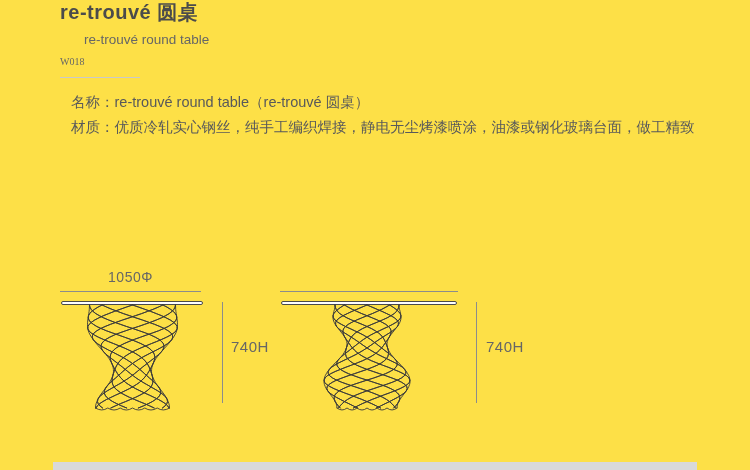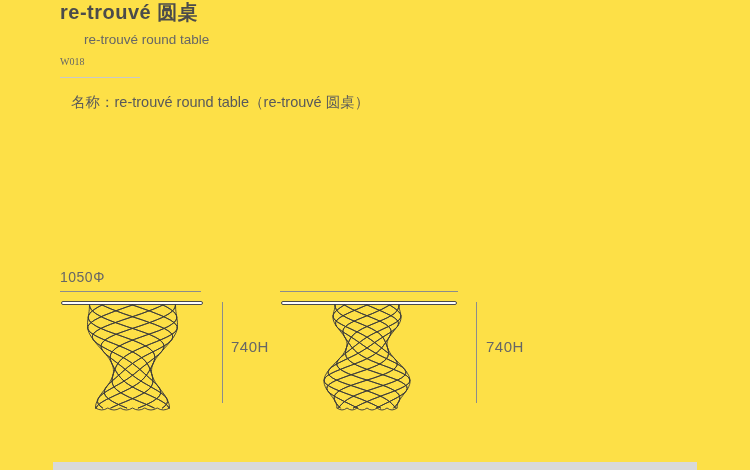--- a/index.html
+++ b/index.html
@@ -28,21 +28,21 @@
     position:absolute; left:60px; top:77px;
     width:80px; height:0; border-top:1px solid #c9c9c9;
   }
   .specs {
     position:absolute; left:60px; top:90px; width:640px;
     font-size:14.5px; color:#58595b;margin-left:11px;
   }
   .spec-line { line-height:24.5px; white-space:nowrap; }
 
   .dim-label {
-    position:absolute; top:269px; 
+    position:absolute; top:269px; text-align:center;
     font-size:14px; color:#666; letter-spacing:0.5px;
   }
   .dim-label.small { left:60px; width:141px; }
   .dim-label.large { left:280px; width:178px; }
   .dim-line-h {
     position:absolute; top:291px; height:0;
     border-top:1px solid #8c8c8c;
   }
   .dim-line-h.small { left:60px; width:141px; }
   .dim-line-h.large { left:280px; width:178px; }
@@ -75,20 +75,21 @@
 
 <div class="page">
 
   <div class="title">re-trouvé 圆桌</div>
   <div class="subtitle">re-trouvé round table</div>
   <div class="model-code">W018</div>
   <div class="divider"></div>
 
   <div class="specs">
     <div class="spec-line">名称：re-trouvé round table（re-trouvé 圆桌）</div>
+    <div class="spec-line">材质：优质冷轧实心钢丝，纯手工编织焊接，静电无尘烤漆喷涂，油漆或钢化玻璃台面，做工精致</div>
   </div>
 
   <div class="dim-label small">1050Φ</div>
   <div class="dim-line-h small"></div>
   <svg id="svg-small" class="drawing small" width="142" height="112" viewBox="0 0 142 112">
     <rect class="tabletop" x="0.5" y="0.5" width="141" height="3" rx="1.5"></rect>
   <path d="M28.5,4.0 L28.4,6.1 L28.3,8.3 L28.1,10.4 L27.8,12.6 L27.4,14.7 L27.1,16.9 L26.8,19.0 L26.6,21.2 L26.5,23.3 L26.5,25.5 L26.8,27.6 L27.3,29.8 L28.1,31.9 L29.2,34.0 L30.5,36.2 L32.0,38.3 L33.6,40.5 L35.4,42.6 L37.3,44.8 L39.2,46.9 L41.1,49.1 L43.0,51.2 L44.8,53.4 L46.5,55.5 L48.1,57.6 L49.4,59.8 L50.6,61.9 L51.5,64.1 L52.1,66.2 L52.4,68.4 L52.5,70.5 L52.3,72.7 L51.7,74.8 L50.9,77.0 L49.9,79.1 L48.7,81.3 L47.2,83.4 L45.7,85.5 L44.1,87.7 L42.5,89.8 L40.9,92.0 L39.3,94.1 L38.0,96.3 L36.8,98.4 L35.8,100.6 L35.1,102.7 L34.6,104.9 L34.5,107.0"></path>
       <path d="M114.5,4.0 L114.6,6.1 L114.7,8.3 L114.9,10.4 L115.2,12.6 L115.6,14.7 L115.9,16.9 L116.2,19.0 L116.4,21.2 L116.5,23.3 L116.5,25.5 L116.2,27.6 L115.7,29.8 L114.9,31.9 L113.8,34.0 L112.5,36.2 L111.0,38.3 L109.4,40.5 L107.6,42.6 L105.7,44.8 L103.8,46.9 L101.9,49.1 L100.0,51.2 L98.2,53.4 L96.5,55.5 L94.9,57.6 L93.6,59.8 L92.4,61.9 L91.5,64.1 L90.9,66.2 L90.6,68.4 L90.5,70.5 L90.7,72.7 L91.3,74.8 L92.1,77.0 L93.1,79.1 L94.3,81.3 L95.8,83.4 L97.3,85.5 L98.9,87.7 L100.5,89.8 L102.1,92.0 L103.7,94.1 L105.0,96.3 L106.2,98.4 L107.2,100.6 L107.9,102.7 L108.4,104.9 L108.5,107.0"></path>
       <path d="M71.5,4.0 L77.7,6.1 L83.8,8.3 L89.7,10.4 L95.3,12.6 L100.6,14.7 L105.2,16.9 L109.3,19.0 L112.5,21.2 L114.8,23.3 L116.1,25.5 L116.2,27.6 L115.1,29.8 L112.9,31.9 L109.7,34.0 L105.6,36.2 L100.9,38.3 L95.7,40.5 L90.4,42.6 L85.0,44.8 L79.9,46.9 L75.1,49.1 L70.8,51.2 L67.0,53.4 L63.8,55.5 L61.1,57.6 L59.0,59.8 L57.3,61.9 L55.9,64.1 L54.8,66.2 L53.9,68.4 L53.1,70.5 L52.4,72.7 L51.8,74.8 L51.3,77.0 L51.1,79.1 L51.2,81.3 L51.7,83.4 L52.8,85.5 L54.5,87.7 L57.0,89.8 L60.1,92.0 L64.0,94.1 L68.4,96.3 L73.3,98.4 L78.5,100.6 L83.7,102.7 L88.7,104.9 L93.2,107.0"></path>
       <path d="M71.5,4.0 L65.3,6.1 L59.2,8.3 L53.3,10.4 L47.7,12.6 L42.4,14.7 L37.8,16.9 L33.7,19.0 L30.5,21.2 L28.2,23.3 L26.9,25.5 L26.8,27.6 L27.9,29.8 L30.1,31.9 L33.3,34.0 L37.4,36.2 L42.1,38.3 L47.3,40.5 L52.6,42.6 L58.0,44.8 L63.1,46.9 L67.9,49.1 L72.2,51.2 L76.0,53.4 L79.2,55.5 L81.9,57.6 L84.0,59.8 L85.7,61.9 L87.1,64.1 L88.2,66.2 L89.1,68.4 L89.9,70.5 L90.6,72.7 L91.2,74.8 L91.7,77.0 L91.9,79.1 L91.8,81.3 L91.3,83.4 L90.2,85.5 L88.5,87.7 L86.0,89.8 L82.9,92.0 L79.0,94.1 L74.6,96.3 L69.7,98.4 L64.5,100.6 L59.3,102.7 L54.3,104.9 L49.8,107.0"></path>

